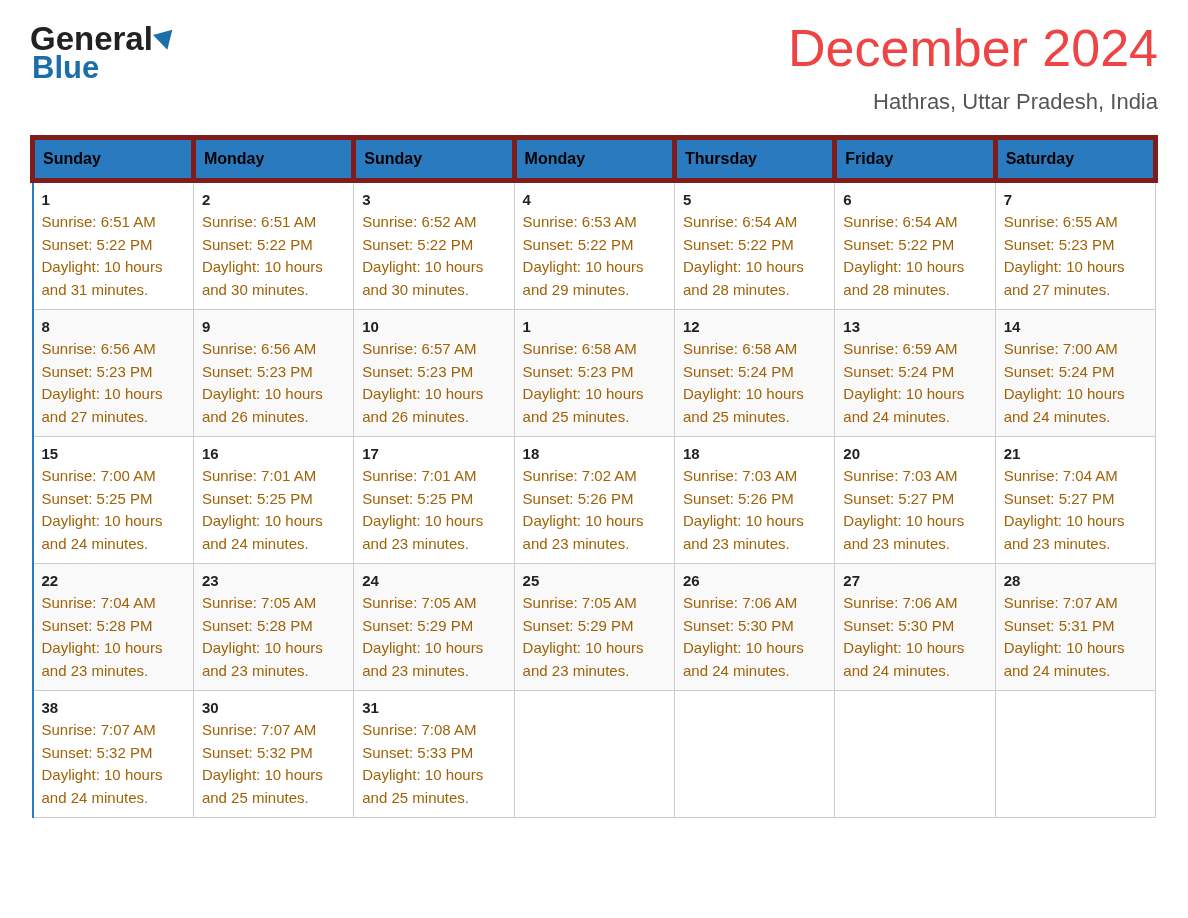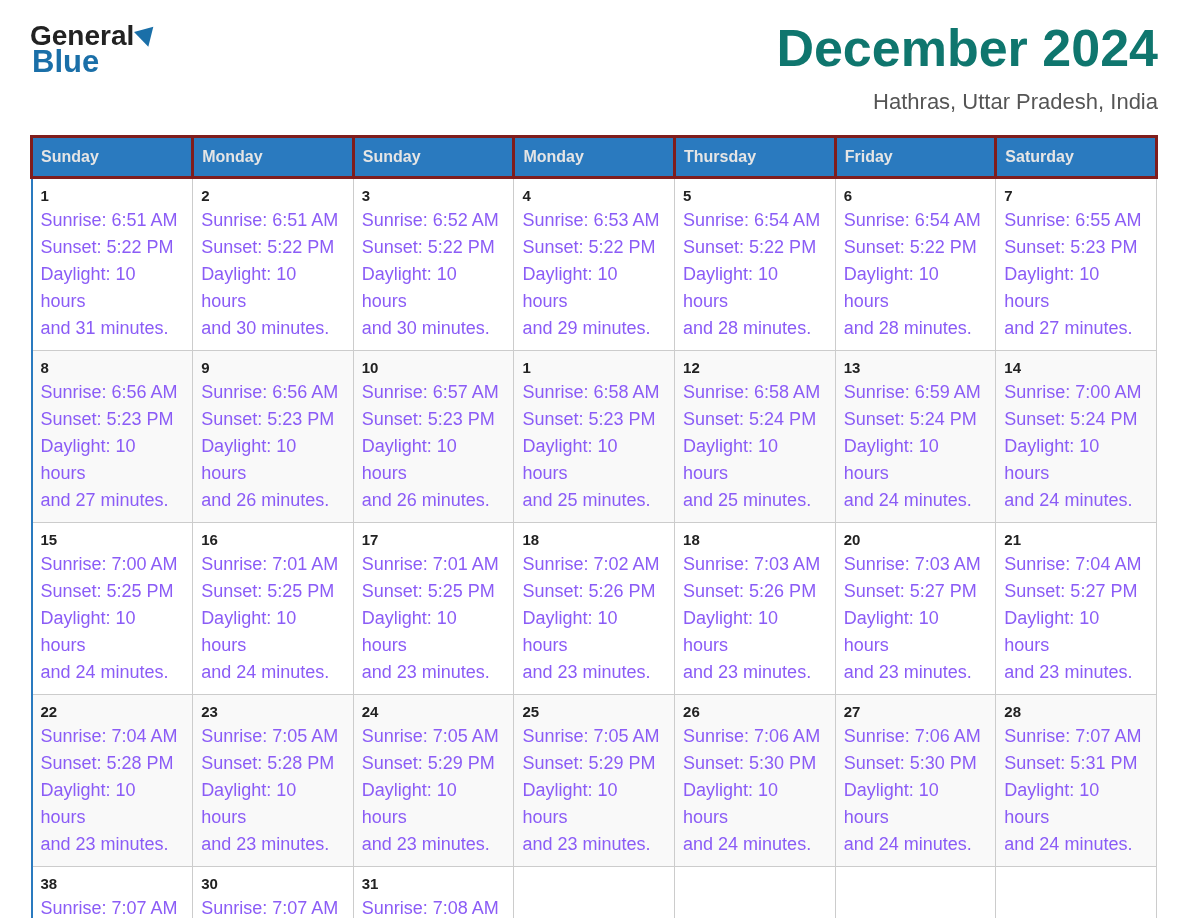--- a/index.html
+++ b/index.html
@@ -15,21 +15,21 @@
       justify-content: space-between;
       align-items: flex-start;
       margin-bottom: 20px;
     }
     .logo {
       display: flex;
       flex-direction: column;
       align-items: flex-start;
     }
     .logo-text {
-      font-size: 28px;
+      font-size: 33px;
       font-weight: bold;
       color: #222;
       display: flex;
       align-items: center;
     }
     .logo-triangle {
       width: 0;
       height: 0;
       border-left: 10px solid transparent;
       border-right: 10px solid transparent;
@@ -44,59 +44,59 @@
       font-size: 31px;
       font-weight: bold;
       margin-top: -8px;
       margin-left: 2px;
     }
     .title-area {
       text-align: right;
     }
     .month-title {
       font-size: 52px;
-      font-weight: bold;
-      color: #0f766e;
+      font-weight: normal;
+      color: #ef4444;
       line-height: 1.1;
     }
     .location-title {
       font-size: 22px;
       color: #555;
       margin-top: 12px;
     }
     table {
       width: 100%;
       border-collapse: collapse;
     }
     thead tr th {
       background-color: #2a7abf;
-      color: #e5e5e5;
+      color: #000000;
       font-size: 16px;
       font-weight: bold;
       padding: 10px 8px;
       text-align: left;
-      border: 3px solid #7f1d1d;
+      border: 5px solid #7f1d1d;
     }
     tbody tr td {
       border: 1px solid #ccc;
       vertical-align: top;
       padding: 8px 8px;
       min-width: 120px;
       min-height: 90px;
     }
     .day-num {
       font-size: 15px;
       font-weight: bold;
       color: #222;
       display: block;
       margin-bottom: 3px;
     }
     .day-info {
-      font-size: 18px;
-      color: #8b5cf6;
+      font-size: 15px;
+      color: #a16207;
       line-height: 1.5;
     }
     tbody tr:nth-child(even) td {
       background: #f9f9f9;
     }
     tbody tr td:first-child {
       border-left: 2px solid #2a7abf;
     }
     .empty-cell {
       background: #fff;

